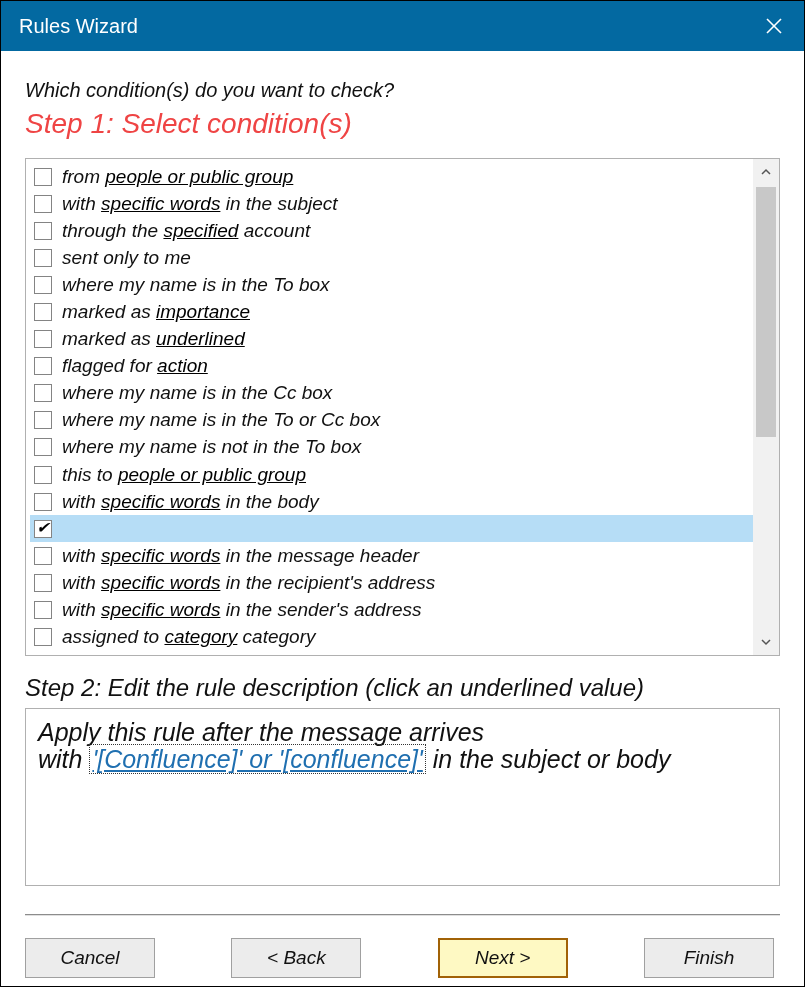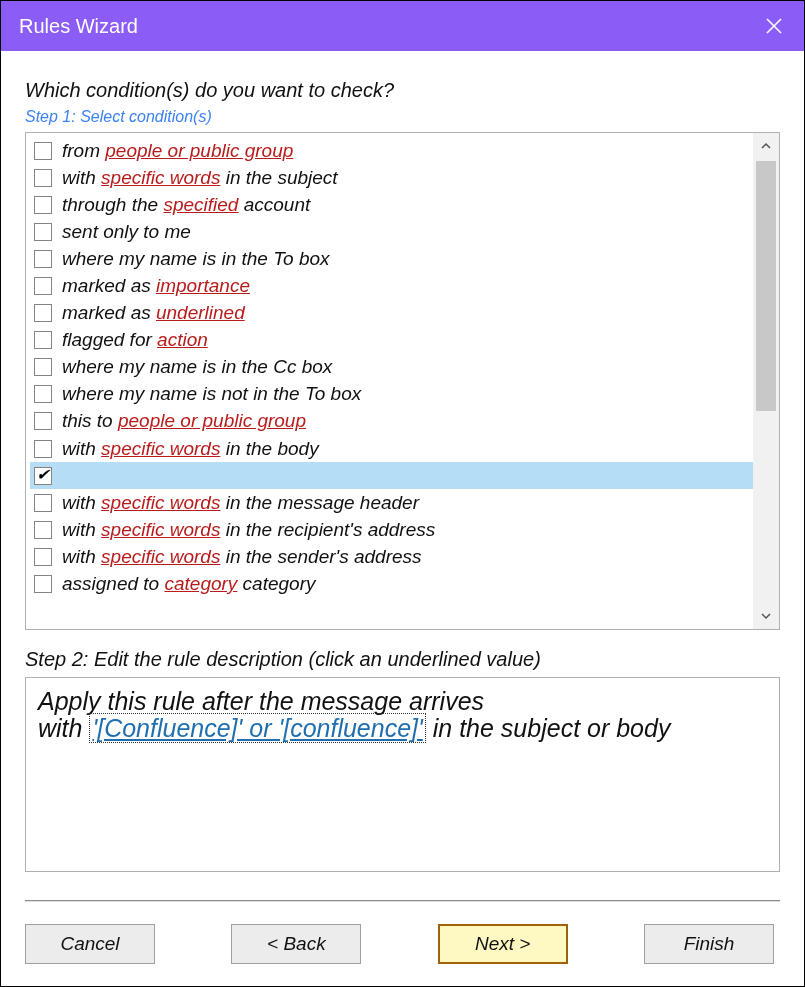--- a/index.html
+++ b/index.html
@@ -12,21 +12,21 @@
     width: 805px;
     height: 987px;
     box-sizing: border-box;
     position: relative;
     border: 1px solid #000;
     background: #fff;
     overflow: hidden;
   }
   .titlebar {
     height: 50px;
-    background: #8b5cf6;
+    background: #0369a1;
     display: flex;
     align-items: center;
     justify-content: space-between;
     padding: 0 12px 0 18px;
     box-sizing: border-box;
   }
   .title-text {
     color: #fff;
     font-size: 20px;
   }
@@ -47,23 +47,23 @@
     flex-direction: column;
     height: calc(100% - 50px);
     font-style: italic;
   }
   .section-heading {
     font-size: 20px;
     color: #111;
     margin: 0 0 6px 0;
   }
   .step-label {
-    font-size: 16px;
-    color: #3b82f6;
-    margin: 0 0 6px 0;
+    font-size: 28px;
+    color: #ef4444;
+    margin: 0 0 18px 0;
   }
   .conditions-box {
     border: 1px solid #b0b0b0;
     height: 498px;
     box-sizing: border-box;
     position: relative;
     display: flex;
     background: #fff;
   }
   .conditions-list {
@@ -102,21 +102,21 @@
     font-size: 16px;
     line-height: 1;
     color: #000;
     position: relative;
     top: -1px;
   }
   .cond-text {
     display: inline;
   }
   .lnk {
-    color: #b91c1c;
+    color: #000000;
     text-decoration: underline;
     cursor: pointer;
   }
   .scrollbar-v {
     width: 26px;
     background: #f1f1f1;
     position: relative;
     flex: 0 0 auto;
     border-left: 0px solid #dcdcdc;
   }
@@ -134,21 +134,21 @@
   .sb-btn.up { top: 0; }
   .sb-btn.down { bottom: 0; }
   .sb-thumb {
     position: absolute;
     left: 3px; right: 3px;
     top: 28px;
     height: 250px;
     background: #c8c8c8;
   }
   .step2-label {
-    font-size: 20px;
+    font-size: 24px;
     color: #111;
     margin: 18px 0 6px 0;
   }
   .description-box {
     border: 1px solid #b0b0b0;
     height: 195px;
     box-sizing: border-box;
     padding: 10px 12px;
     font-size: 25px;
     color: #111;
@@ -245,20 +245,24 @@
             <span class="cb"></span>
             <span class="cond-text"><span>marked as </span><span class="lnk">underlined</span></span>
           </div>
           <div class="cond-row">
             <span class="cb"></span>
             <span class="cond-text"><span>flagged for </span><span class="lnk">action</span></span>
           </div>
           <div class="cond-row">
             <span class="cb"></span>
             <span class="cond-text"><span>where my name is in the Cc box</span></span>
+          </div>
+          <div class="cond-row">
+            <span class="cb"></span>
+            <span class="cond-text"><span>where my name is in the To or Cc box</span></span>
           </div>
           <div class="cond-row">
             <span class="cb"></span>
             <span class="cond-text"><span>where my name is not in the To box</span></span>
           </div>
           <div class="cond-row">
             <span class="cb"></span>
             <span class="cond-text"><span>this to </span><span class="lnk">people or public group</span></span>
           </div>
           <div class="cond-row">

